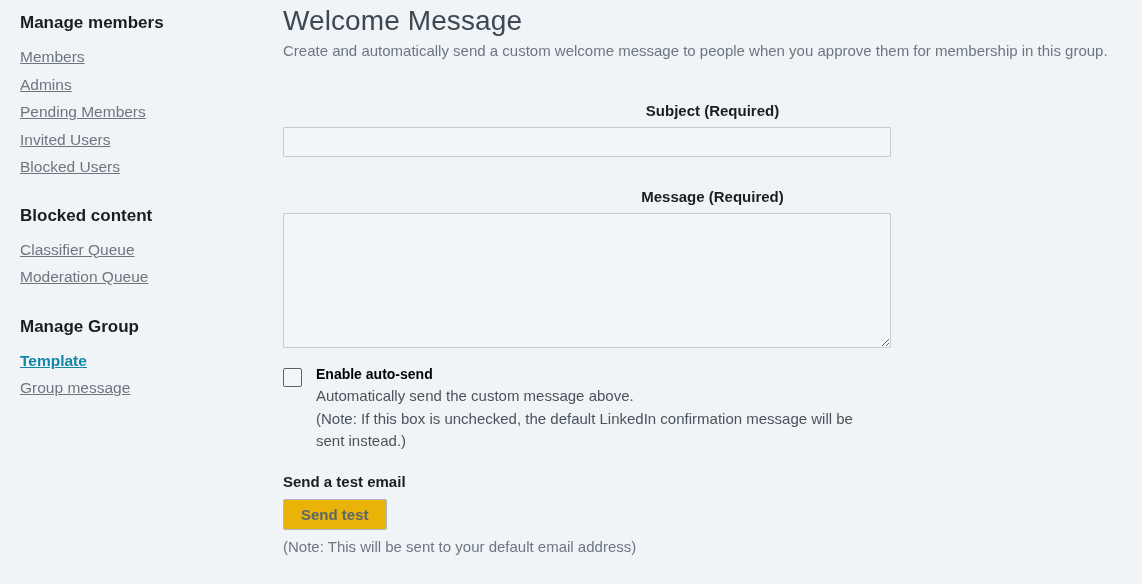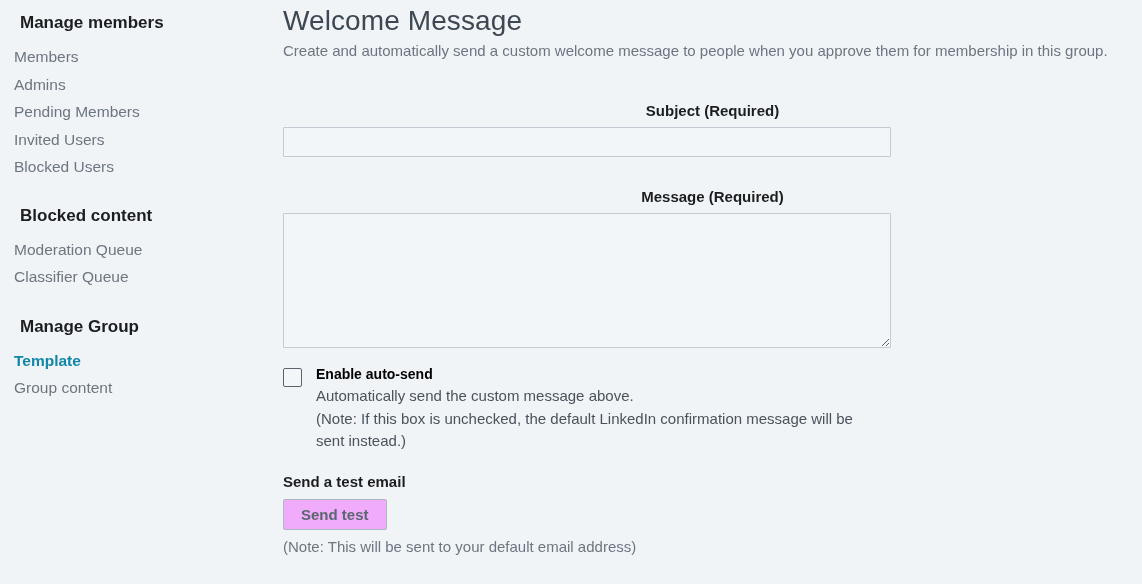--- a/index.html
+++ b/index.html
@@ -30,24 +30,25 @@
     font-size: 17px;
     font-weight: bold;
     color: #1c1d1f;
     padding: 0 0 0 20px;
     line-height: 22px;
     margin-bottom: 9px;
   }
   .nav-item {
     font-size: 15.5px;
     color: #6d7680;
-    padding: 0 0 0 14px;
+    padding: 0 0 0 20px;
     line-height: 27.5px;
     cursor: pointer;
     white-space: nowrap;
+    text-decoration: underline;
   }
   .nav-item.active {
     color: #1186a8;
     font-weight: 600;
   }
   .nav-group.g2 { margin-top: 24px; }
   .nav-group.g3 { margin-top: 25px; }
 
   
   #main {
@@ -152,21 +153,21 @@
     font-size: 15px;
     font-weight: bold;
     color: #1c1d1f;
     line-height: 20px;
     margin-top: 19px;
   }
   #send-test-button {
     display: inline-block;
     margin-top: 7px;
     padding: 5px 17px;
-    background: #f0abfc;
+    background: #eab308;
     border: 1px solid #aeb7bf;
     border-radius: 2px;
     font-family: "Liberation Sans", sans-serif;
     font-size: 15px;
     font-weight: bold;
     color: #5c666f;
     cursor: pointer;
     line-height: 19px;
   }
   #sendtest-note {
@@ -216,28 +217,28 @@
     <div class="nav-heading">Manage members</div>
     <div class="nav-item">Members</div>
     <div class="nav-item">Admins</div>
     <div class="nav-item">Pending Members</div>
     <div class="nav-item">Invited Users</div>
     <div class="nav-item">Blocked Users</div>
   </div>
 
   <div class="nav-group g2">
     <div class="nav-heading">Blocked content</div>
+    <div class="nav-item">Classifier Queue</div>
     <div class="nav-item">Moderation Queue</div>
-    <div class="nav-item">Classifier Queue</div>
   </div>
 
   <div class="nav-group g3">
     <div class="nav-heading">Manage Group</div>
     <div class="nav-item active">Template</div>
-    <div class="nav-item">Group content</div>
+    <div class="nav-item">Group message</div>
   </div>
 
 </nav>
 
 <main id="main">
 
   <h1 id="page-title">Welcome Message</h1>
   <div id="page-subtitle">Create and automatically send a custom welcome message to people when you approve them for membership in this group.</div>
 
   <div class="field-label" id="subject-label">Subject (Required)</div>

